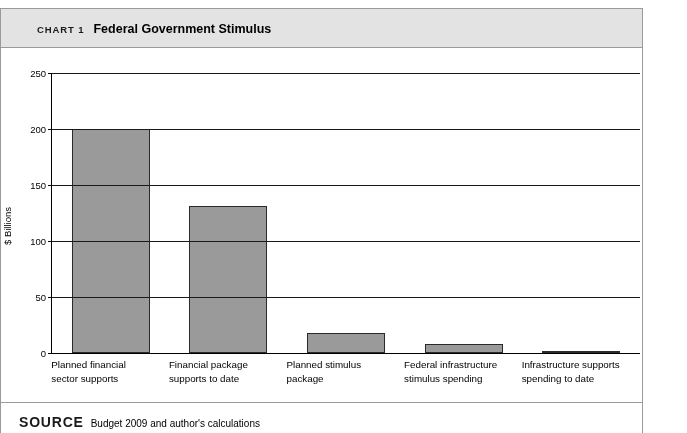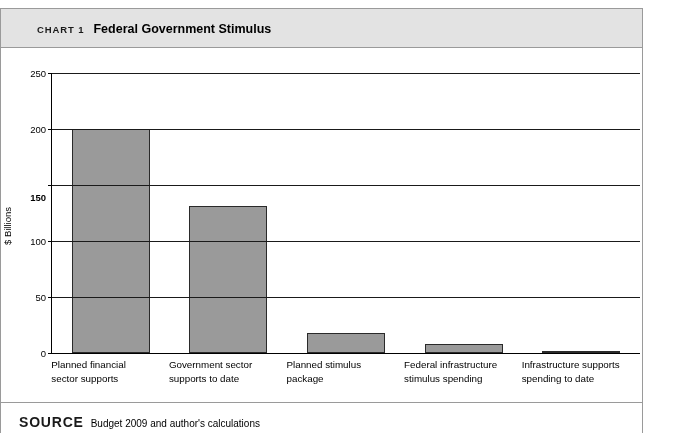--- a/index.html
+++ b/index.html
@@ -213,41 +213,41 @@
           <div class="tick-label" style="top: 224px;">50</div>
         </div>
         <div class="tick-mark" style="top: 224px;"></div>
         <div class="grid-line" style="top: 168px;"></div>
         <div style="position: absolute; left: 0px; top: 0px;">
           <div class="tick-label" style="top: 168px;">100</div>
         </div>
         <div class="tick-mark" style="top: 168px;"></div>
         <div class="grid-line" style="top: 112px;"></div>
         <div style="position: absolute; left: 0px; top: 0px;">
-          <div class="tick-label" style="top: 124px; font-weight: bold;">150</div>
+          <div class="tick-label" style="top: 112px;">150</div>
         </div>
         <div class="tick-mark" style="top: 112px;"></div>
         <div class="grid-line" style="top: 56px;"></div>
         <div style="position: absolute; left: 0px; top: 0px;">
           <div class="tick-label" style="top: 56px;">200</div>
         </div>
         <div class="tick-mark" style="top: 56px;"></div>
         <div class="grid-line" style="top: 0px;"></div>
         <div style="position: absolute; left: 0px; top: 0px;">
           <div class="tick-label" style="top: 0px;">250</div>
         </div>
         <div class="tick-mark" style="top: 0px;"></div>
       </div>
     <div class="x-labels" id="x-labels">
         <div class="x-label">
           <div>Planned financial</div>
           <div>sector supports</div>
         </div>
         <div class="x-label">
-          <div>Government sector</div>
+          <div>Financial package</div>
           <div>supports to date</div>
         </div>
         <div class="x-label">
           <div>Planned stimulus</div>
           <div>package</div>
         </div>
         <div class="x-label">
           <div>Federal infrastructure</div>
           <div>stimulus spending</div>
         </div>

